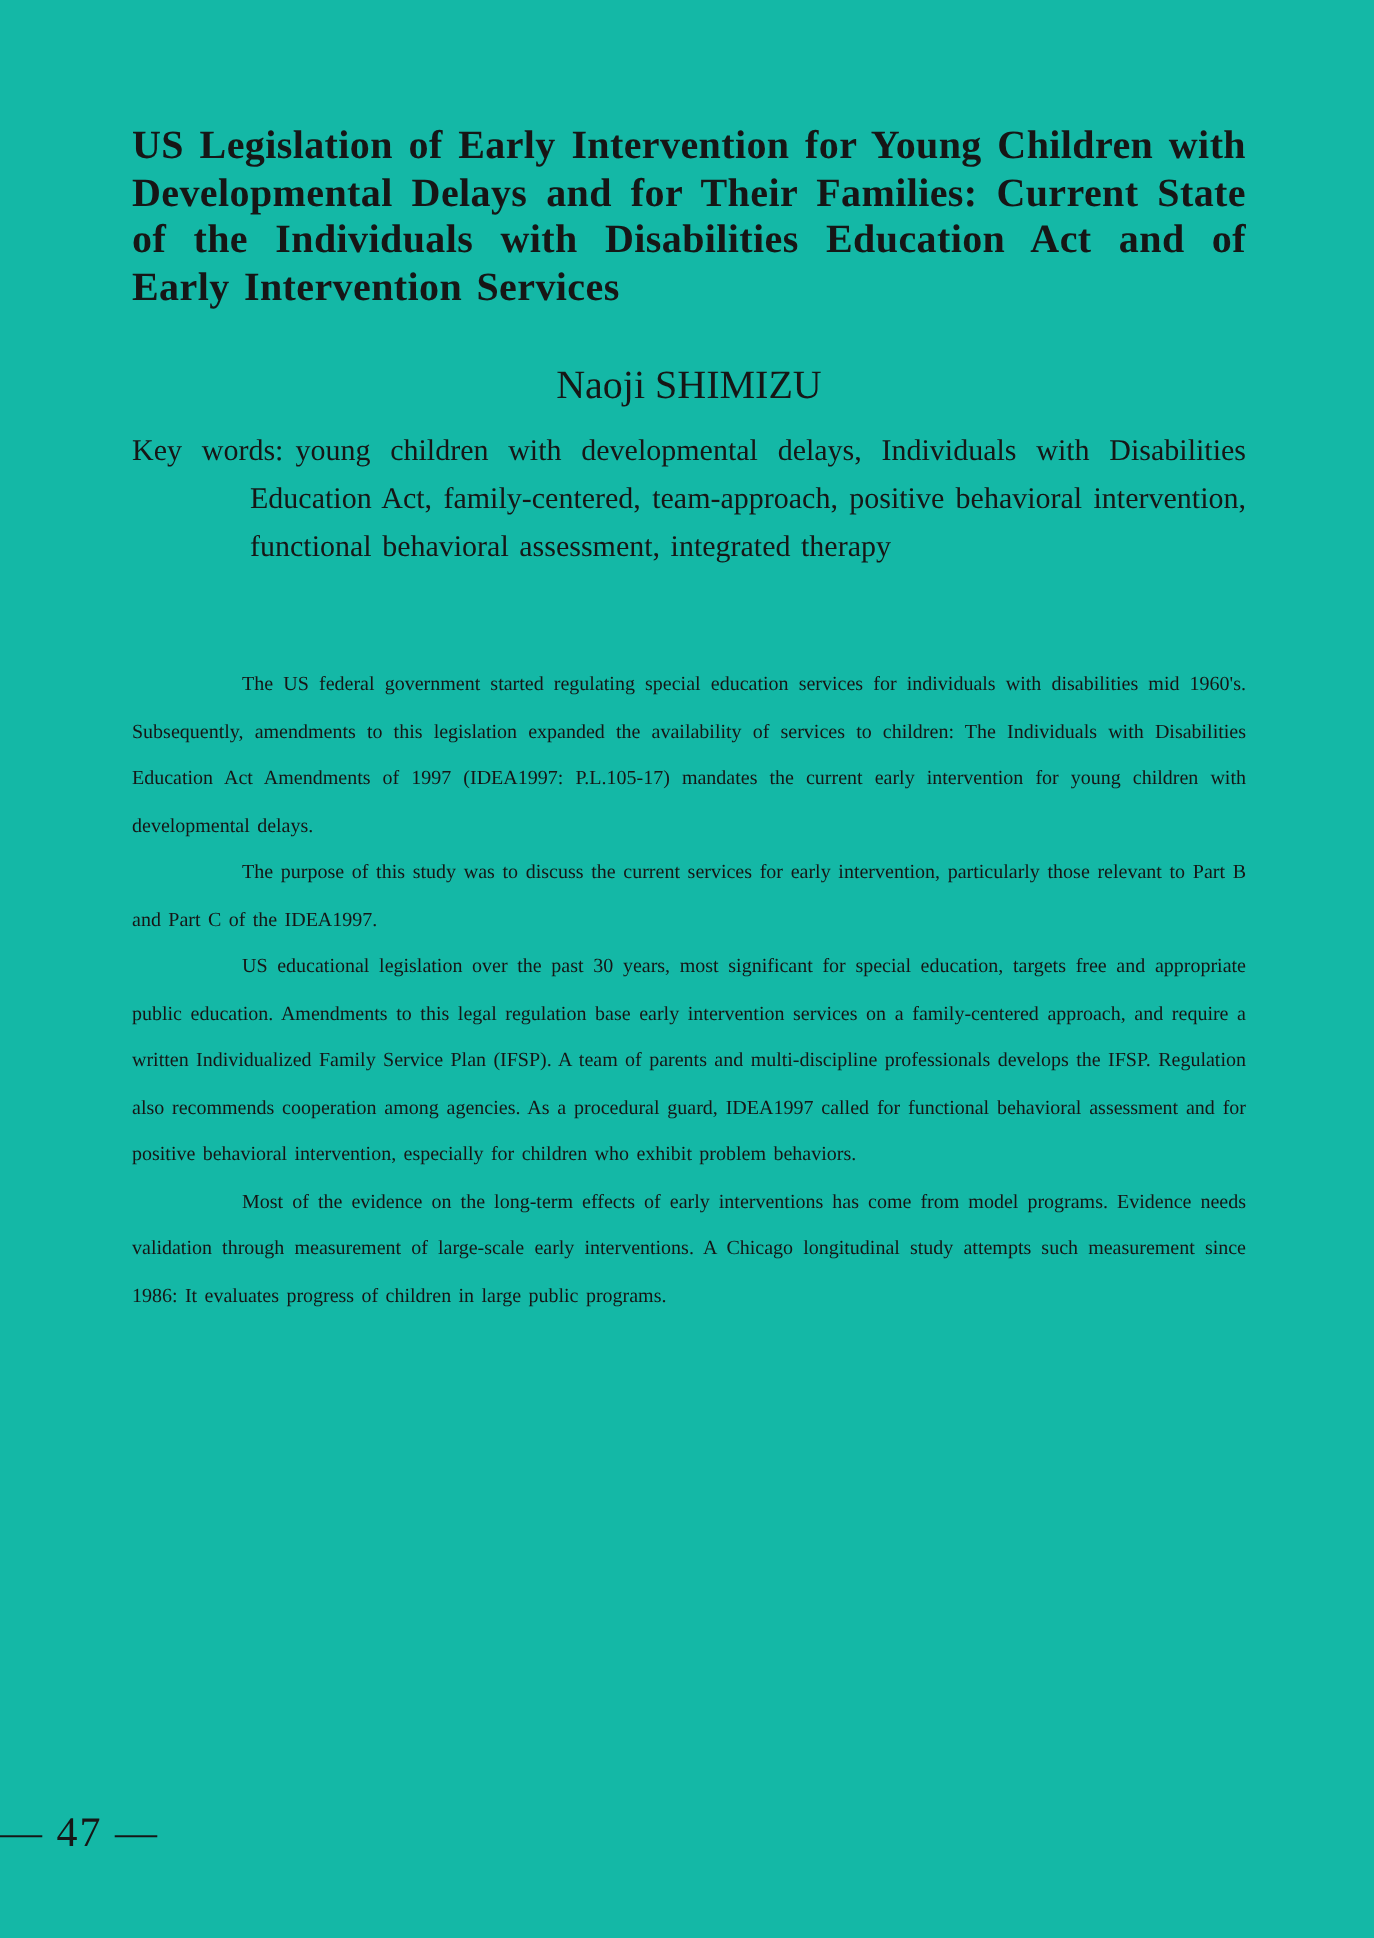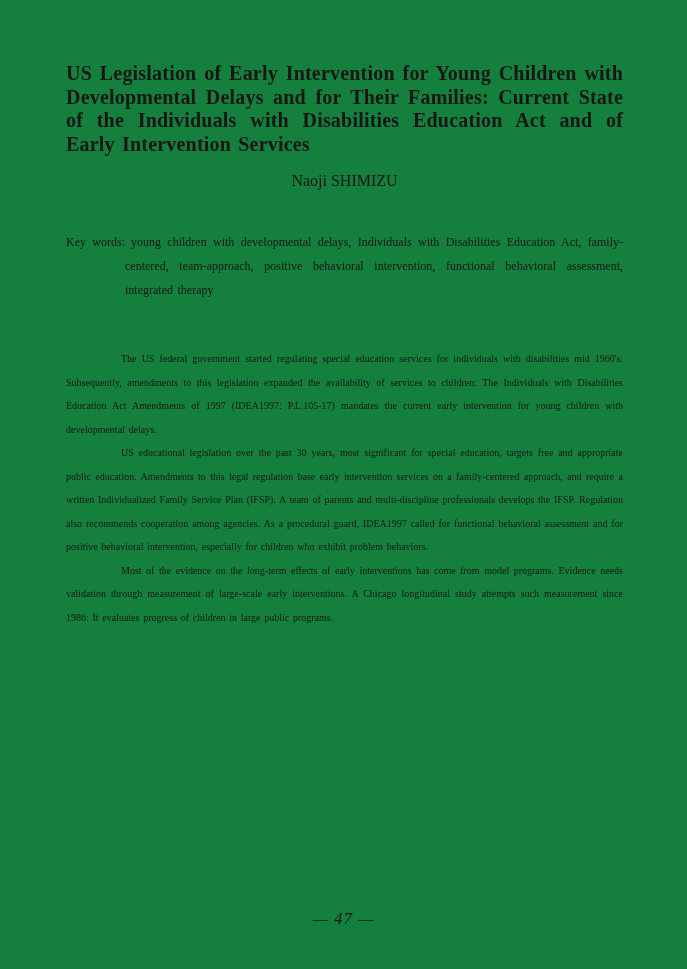--- a/index.html
+++ b/index.html
@@ -5,53 +5,53 @@
   html, body {
     margin: 0;
     padding: 0;
     background: #ffffff;
   }
   .page {
     position: relative;
     width: 687px;
     height: 969px;
     margin: 0 auto;
-    background: #15803d;
+    background: #14b8a6;
     box-sizing: border-box;
     padding: 0 64px 0 66px;
     font-family: "Liberation Serif", "DejaVu Serif", serif;
     color: #161616;
     overflow: hidden;
   }
   .title {
     margin: 0;
     padding-top: 62px;
     font-size: 20px;
     line-height: 23.5px;
     font-weight: 700;
     text-align: justify;
     letter-spacing: 0.2px;
     word-spacing: 2px;
   }
   .author {
-    margin-top: 16px;
+    margin-top: 28px;
     text-align: center;
-    font-size: 16px;
+    font-size: 20px;
     line-height: 18px;
   }
   .affiliation {
     margin-top: 29px;
     text-align: center;
     font-style: italic;
     font-size: 15.5px;
     line-height: 18px;
   }
   .keywords {
-    margin-top: 40px;
-    font-size: 12px;
+    margin-top: 12px;
+    font-size: 15px;
     line-height: 24px;
     text-align: justify;
     padding-left: 59px;
     text-indent: -59px;
     word-spacing: 1.5px;
   }
   .keywords .kw-label {
     padding-right: 6px;
   }
   .body-text {
@@ -63,41 +63,41 @@
     line-height: 23.5px;
     text-align: justify;
     text-indent: 55px;
     word-spacing: 1.2px;
   }
   .page-number {
     position: absolute;
     left: 0;
     right: 0;
     bottom: 40px;
-    text-align: center;
-    font-size: 17px;
+    text-align: left;
+    font-size: 21px;
     letter-spacing: 1px;
-    font-style: italic;
   }
 </style>
 </head>
 <body>
 
 <div class="page">
 
   <h1 class="title">US Legislation of Early Intervention for Young Children with Developmental Delays and for Their Families: Current State of the Individuals with Disabilities Education Act and of Early Intervention Services</h1>
 
   <div class="author">Naoji SHIMIZU</div>
 
 
   <div class="keywords">
     <span class="kw-label">Key words:</span><span>young children with developmental delays, Individuals with Disabilities Education Act, family-centered, team-approach, positive behavioral intervention, functional behavioral assessment, integrated therapy</span>
   </div>
 
   <div class="body-text">
     <p>The US federal government started regulating special education services for individuals with disabilities mid 1960's. Subsequently, amendments to this legislation expanded the availability of services to children: The Individuals with Disabilities Education Act Amendments of 1997 (IDEA1997: P.L.105-17) mandates the current early intervention for young children with developmental delays.</p>
+    <p>The purpose of this study was to discuss the current services for early intervention, particularly those relevant to Part B and Part C of the IDEA1997.</p>
     <p>US educational legislation over the past 30 years, most significant for special education, targets free and appropriate public education. Amendments to this legal regulation base early intervention services on a family-centered approach, and require a written Individualized Family Service Plan (IFSP). A team of parents and multi-discipline professionals develops the IFSP. Regulation also recommends cooperation among agencies. As a procedural guard, IDEA1997 called for functional behavioral assessment and for positive behavioral intervention, especially for children who exhibit problem behaviors.</p>
     <p>Most of the evidence on the long-term effects of early interventions has come from model programs. Evidence needs validation through measurement of large-scale early interventions. A Chicago longitudinal study attempts such measurement since 1986: It evaluates progress of children in large public programs.</p>
   </div>
 
   <div class="page-number">— 47 —</div>
 
 </div>
 
 </body></html>

